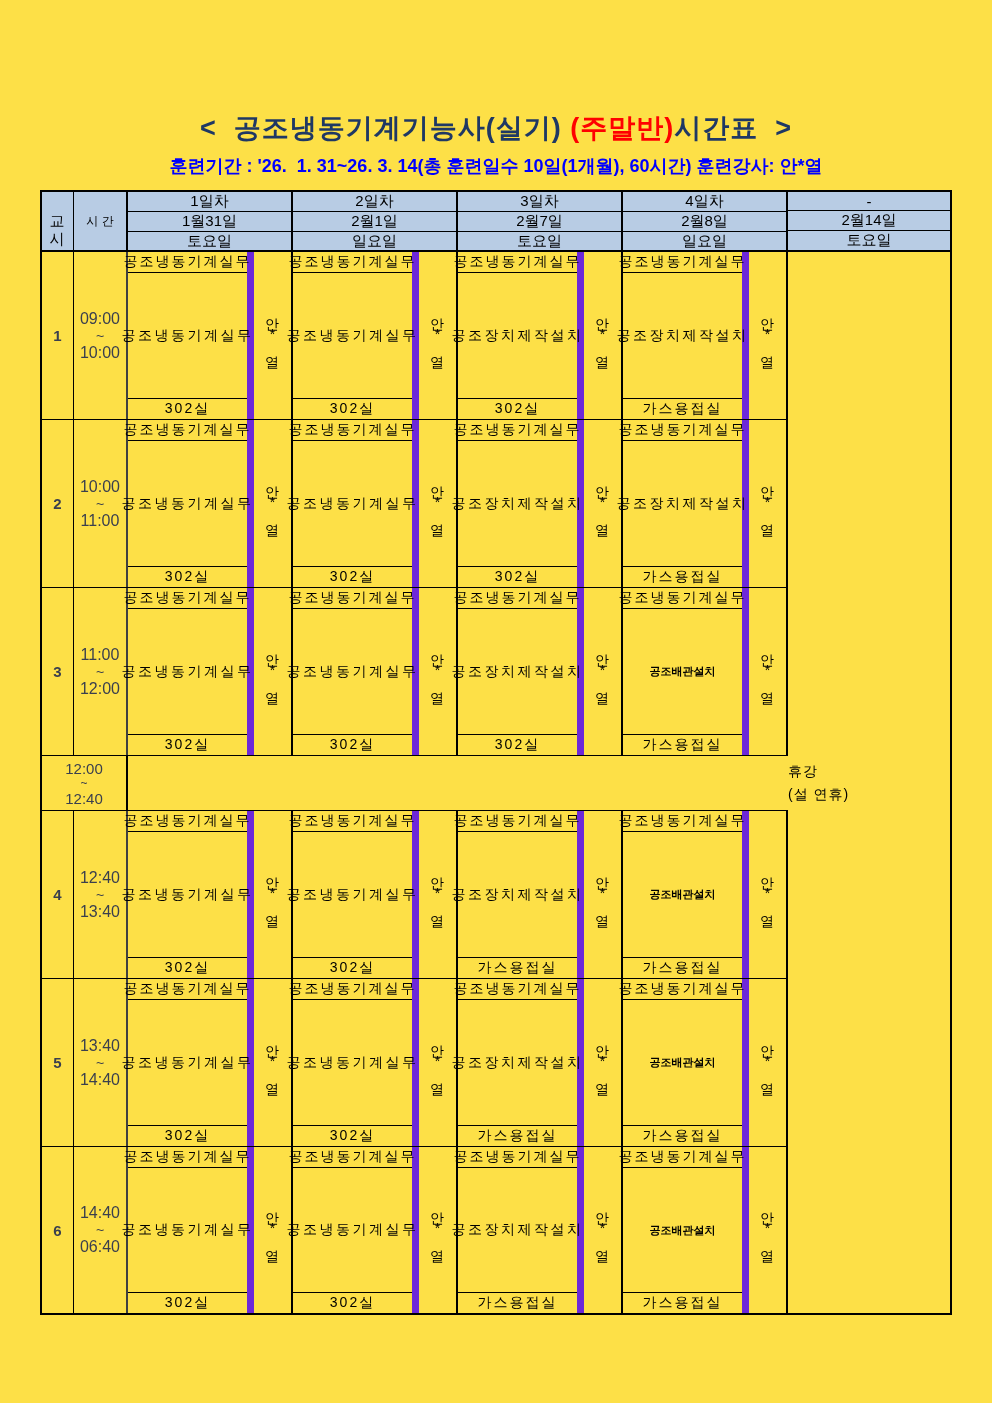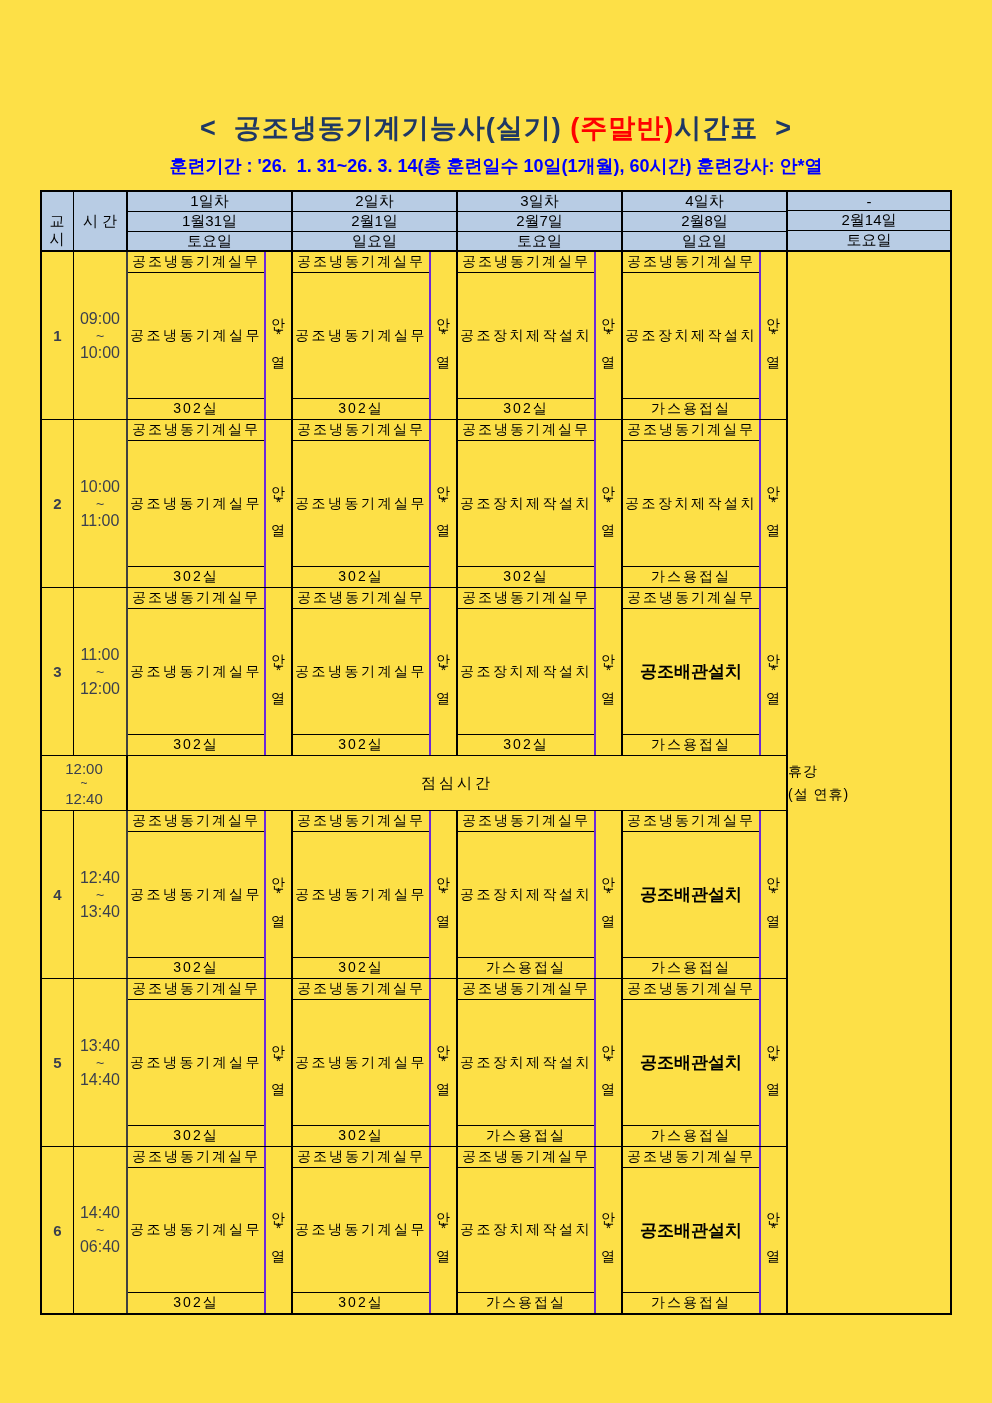--- a/index.html
+++ b/index.html
@@ -14,49 +14,49 @@
               font-size:18px; font-weight:bold; color:#0000FF; white-space:pre; }
 
   .tt { position:absolute; left:40px; top:190px; width:912px; height:1125px;
         border:2px solid #000; display:flex; flex-direction:column; }
 
   
   .thead { display:flex; height:60px; border-bottom:2px solid #000; background:#B8CCE4; flex:none; }
   .h-gyosi { width:32px; border-right:1px solid #000; display:flex; align-items:center; justify-content:center;
              writing-mode:vertical-rl; text-orientation:upright; font-size:15px; line-height:15px; }
   .h-time { width:54px; border-right:2px solid #000; display:flex; align-items:center; justify-content:center;
-            font-size:15px; white-space:pre; }
+            font-size:12px; white-space:pre; }
   .h-day { width:165px; border-right:2px solid #000; display:flex; flex-direction:column; }
   .h-day.lastcol { flex:1; border-right:none; }
   .h-row { height:20px; border-bottom:1px solid #000; display:flex; align-items:center; justify-content:center;
            font-size:15px; }
   .h-row:last-child { border-bottom:none; }
 
   
   .tbody { display:flex; flex:1; }
   .rows { width:746px; display:flex; flex-direction:column; }
   .holiday { flex:1; display:flex; flex-direction:column; align-items:flex-start; justify-content:center;
              font-size:14px; line-height:23px; letter-spacing:1px; }
 
   .prow { display:flex; height:168px; border-bottom:1px solid #000; flex:none; }
   .rows > .prow:last-child { flex:1; border-bottom:none; }
   .c-gyosi { width:32px; border-right:1px solid #000; display:flex; align-items:center; justify-content:center;
              font-size:15px; font-weight:bold; color:#3a3f4e; }
   .c-time { width:54px; border-right:2px solid #404040; display:flex; flex-direction:column; align-items:center;
             justify-content:center; font-size:16px; color:#3a3f4e; }
   .c-time .tilde { font-size:14px; }
   .c-day { width:165px; border-right:2px solid #000; display:flex; }
-  .subj { width:138px; border-right:2px solid #6d28d9; display:flex; flex-direction:column; }
+  .subj { width:126px; border-right:7px solid #6d28d9; display:flex; flex-direction:column; }
   .strip { height:21px; flex:none; display:flex; align-items:center; justify-content:center;
            font-size:14px; letter-spacing:2px; white-space:nowrap; }
   .strip.top { border-bottom:1px solid #000; }
   .strip.bottom { border-top:1px solid #000; }
   .main { flex:1; display:flex; align-items:center; justify-content:center; font-size:14px;
           letter-spacing:2.5px; white-space:nowrap; }
-  .main[data-variant="tight"] { letter-spacing:0; font-weight:bold; font-size:17px; }
+  .main[data-variant="tight"] { letter-spacing:0; font-weight:bold; font-size:11px; }
   .inst { flex:1; display:flex; align-items:center; justify-content:center;
           writing-mode:vertical-rl; text-orientation:upright; font-size:14px; letter-spacing:4px; }
 
   .lunch-row { display:flex; height:55px; border-bottom:1px solid #000; flex:none; }
   .lunch-left { width:86px; border-right:2px solid #000; display:flex; flex-direction:column;
                 align-items:center; justify-content:center; font-size:15px; line-height:17px; color:#3a3f4e; }
   .lunch-left .tilde { font-size:12px; line-height:13px; }
   .lunch-main { flex:1; border-right:2px solid #000; display:flex; align-items:center; justify-content:center;
                 font-size:15px; letter-spacing:3px; }
 </style>
@@ -224,21 +224,20 @@
       </div>
       <div class="inst">안*열</div>
     </div>
   </div>
           <div class="lunch-row" id="lunch-row">
           <div class="lunch-left">
             <span>12:00</span>
             <span class="tilde">~</span>
             <span>12:40</span>
           </div>
-          <div class="lunch-main">점심시간</div>
         </div>
       <div class="prow">
     <div class="c-gyosi">4</div>
     <div class="c-time">
       <span>12:40</span>
       <span class="tilde">~</span>
       <span>13:40</span>
     </div>
     <div class="c-day">
       <div class="subj">

